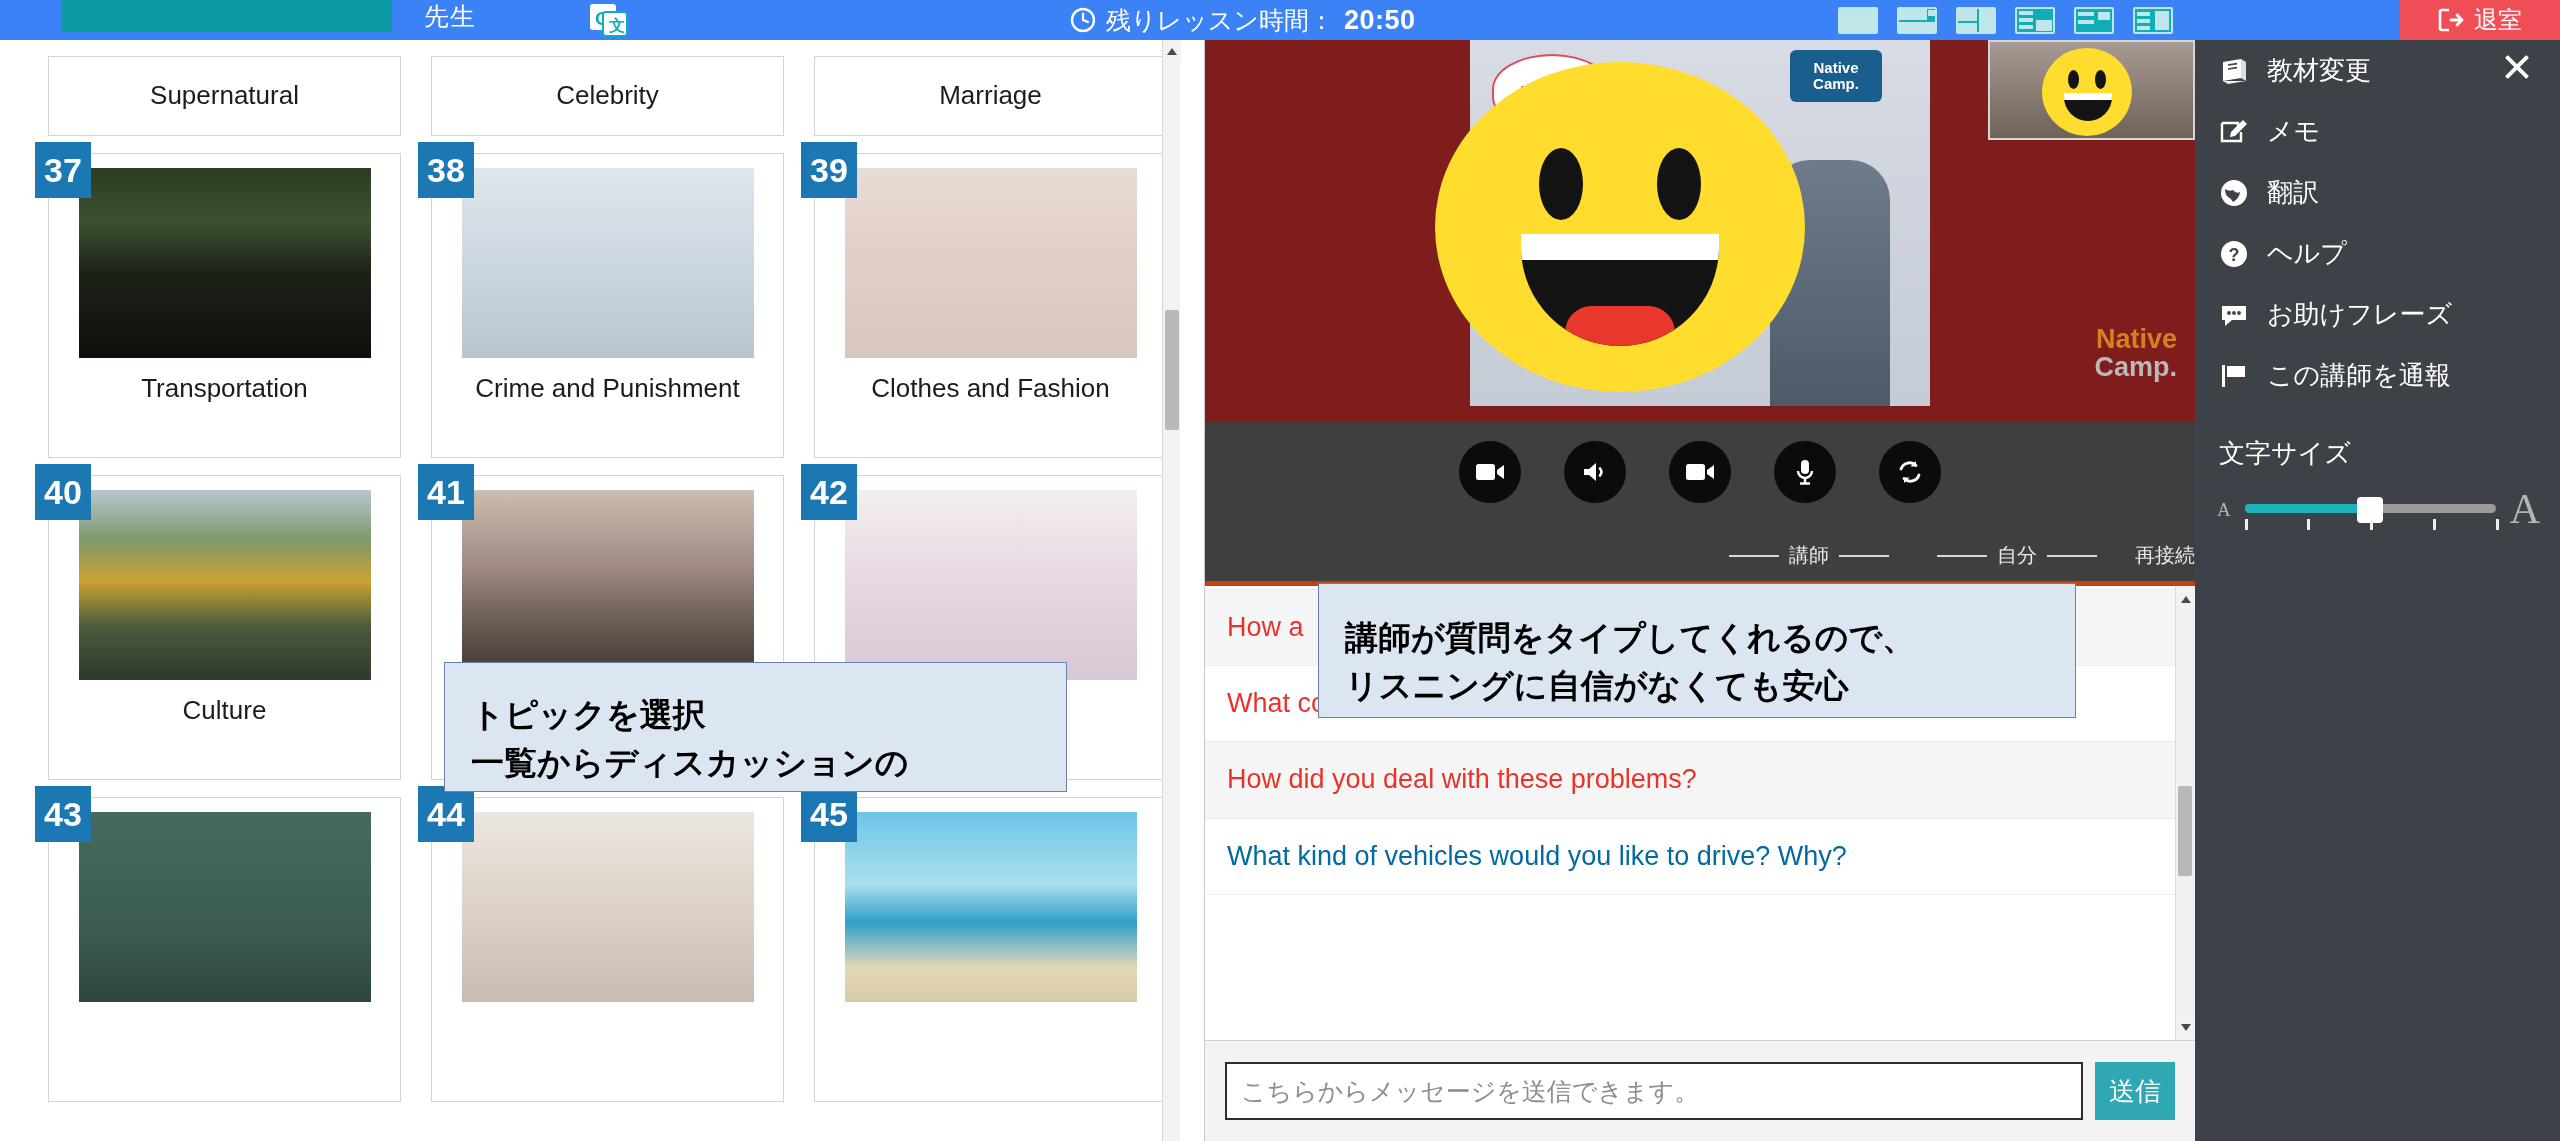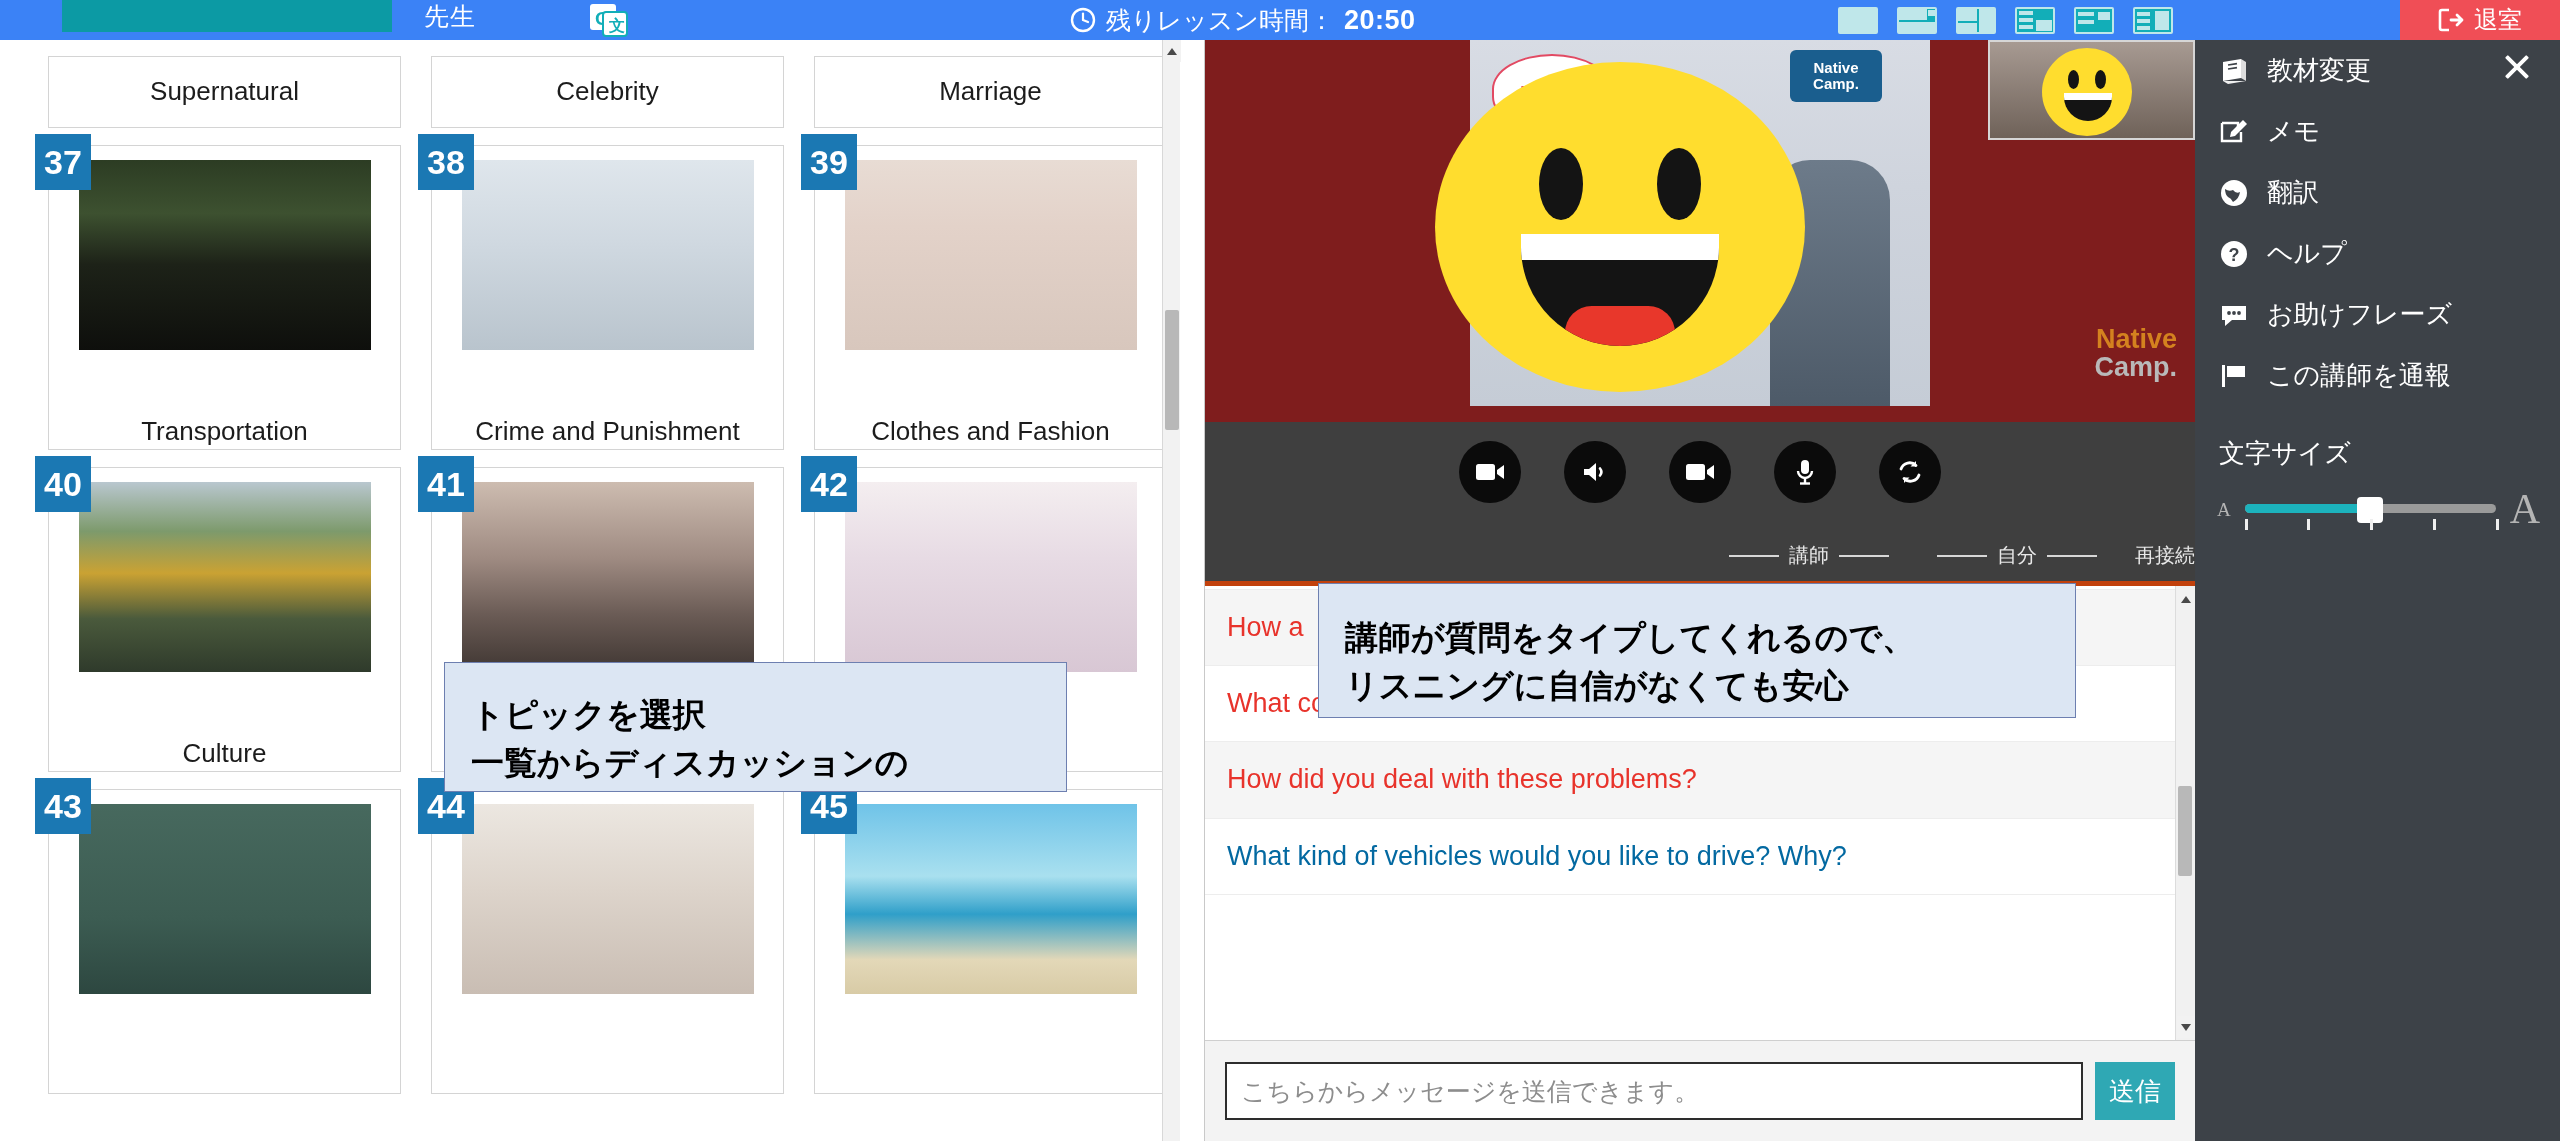--- a/index.html
+++ b/index.html
@@ -61,23 +61,23 @@
   }
   .grid-scroll {
     position: absolute; left: 0; top: 0; width: 1163px; height: 1101px;
     overflow: hidden; padding: 16px 0 0 48px;
   }
   .grid {
     display: grid; grid-template-columns: repeat(3, 353px); gap: 17px 30px;
   }
   .card {
     background: #fff; border: 1px solid #d4d4d4; position: relative;
-    display: flex; flex-direction: column; align-items: center; justify-content: space-between;
-  }
-  .card.label-only { height: 72px; justify-content: center; }
+    display: flex; flex-direction: column; align-items: center;
+  }
+  .card.label-only { height: 80px; justify-content: center; }
   .card.full { height: 305px; padding-top: 14px; }
   .card-num {
     position: absolute; left: -14px; top: -12px; width: 56px; height: 56px;
     background: #1b78b3; color: #fff; font-size: 34px; font-weight: bold;
     display: flex; align-items: center; justify-content: center; z-index: 3;
   }
   .card-img {
     width: 292px; height: 190px; overflow: hidden; position: relative;
   }
   .card-label {

